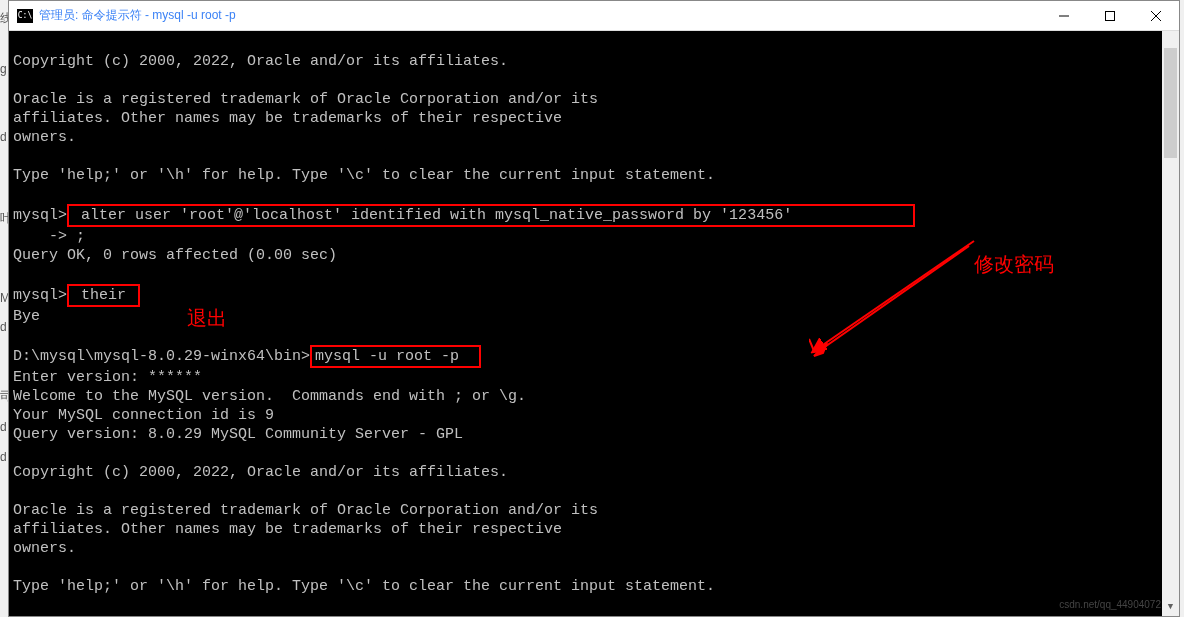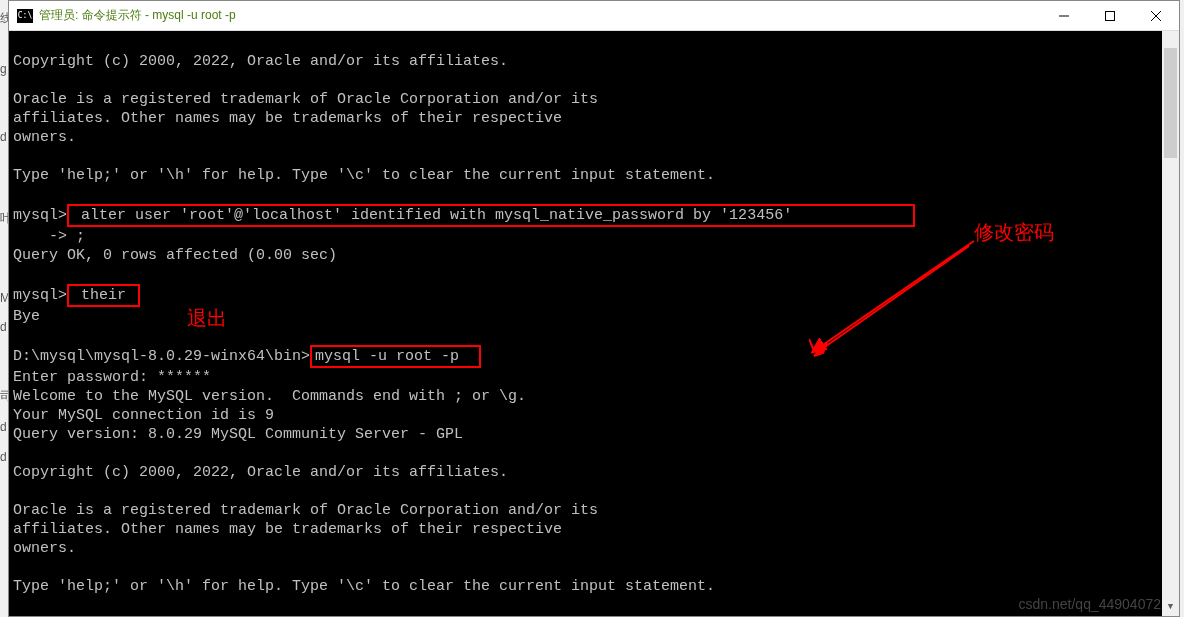--- a/index.html
+++ b/index.html
@@ -1,21 +1,21 @@
 <!DOCTYPE html>
 <html><head>
 <meta charset="utf-8">
 <style>
   * { margin: 0; padding: 0; box-sizing: border-box; }
   body { width: 1184px; height: 617px; background: #f0f0f0; font-family: "Segoe UI", sans-serif; position: relative; overflow: hidden; }
   .window { position: absolute; left: 8px; top: 0; width: 1172px; height: 617px; background: #fff; border: 1px solid #888; display: flex; flex-direction: column; }
   .titlebar { height: 30px; background: #fff; display: flex; align-items: center; border-bottom: 1px solid #ddd; }
   .titlebar-icon { width: 16px; height: 14px; margin-left: 8px; margin-right: 6px; background: #000; display: inline-flex; align-items: center; justify-content: center; }
   .titlebar-icon span { color: #fff; font-size: 8px; font-family: monospace; }
-  .titlebar-text { font-size: 12px; color: #4d7c0f; }
+  .titlebar-text { font-size: 12px; color: #3b82f6; }
   .winbtns { margin-left: auto; display: flex; height: 100%; }
   .winbtn { width: 46px; display: flex; align-items: center; justify-content: center; font-size: 12px; color: #000; }
   .winbtn svg { width: 10px; height: 10px; }
   .terminal { flex: 1; background: #000; font-family: "NSimSun","SimSun","Courier New",monospace; font-size: 15px; line-height: 19px; color: #c0c0c0; white-space: pre; overflow: hidden; position: relative; padding: 2px 4px; }
   .scrollbar { position: absolute; right: 0; top: 0; bottom: 0; width: 17px; background: #f0f0f0; }
   .sb-arrow { height: 17px; display:flex; align-items:center; justify-content:center; color:#606060; font-size:9px; }
   .sb-thumb { position:absolute; left:2px; right:2px; top:17px; height:110px; background:#cdcdcd; }
   .redbox { border: 2px solid #ff0000; display: inline-block; padding: 0 3px; }
   .anno { position: absolute; color: #ff0000; font-family: "Microsoft YaHei","SimSun",sans-serif; font-size: 20px; font-weight: 500; }
   .arrow-line { position: absolute; stroke: #ff0000; stroke-width: 2; fill: none; }
@@ -70,21 +70,21 @@
 <span>Type 'help;' or '\h' for help. Type '\c' to clear the current input statement.</span>
 <span></span>
 <span>mysql&gt;</span><span class="redbox" style="padding-right:112px"> alter user 'root'@'localhost' identified with mysql_native_password by '123456' </span>
 <span>    -&gt; ;</span>
 <span>Query OK, 0 rows affected (0.00 sec)</span>
 <span></span>
 <span>mysql&gt;</span><span class="redbox"> their </span>
 <span>Bye</span>
 <span></span>
 <span>D:\mysql\mysql-8.0.29-winx64\bin&gt;</span><span class="redbox" style="padding-right:20px">mysql -u root -p</span>
-<span>Enter password: ******</span>
+<span>Enter version: ******</span>
 <span>Welcome to the MySQL version.  Commands end with ; or \g.</span>
 <span>Your MySQL connection id is 9</span>
 <span>Query version: 8.0.29 MySQL Community Server - GPL</span>
 <span></span>
 <span>Copyright (c) 2000, 2022, Oracle and/or its affiliates.</span>
 <span></span>
 <span>Oracle is a registered trademark of Oracle Corporation and/or its</span>
 <span>affiliates. Other names may be trademarks of their respective</span>
 <span>owners.</span>
 <span></span>
@@ -92,33 +92,33 @@
 <span></span>
 
 
     <div class="scrollbar">
       <div class="sb-arrow">▲</div>
       <div class="sb-thumb"></div>
       <div class="sb-arrow" style="position:absolute;bottom:0;width:100%">▼</div>
     </div>
 
     
-    <div class="anno" style="left:965px; top:192px">修改密码</div>
+    <div class="anno" style="left:965px; top:224px">修改密码</div>
     <div class="anno" style="left:178px; top:278px">退出</div>
 
     <svg class="arrow-line" style="left:800px; top:200px; width:170px; height:130px;">
       <line x1="160" y1="15" x2="10" y2="120"></line>
       <polygon points="5,125 18,112 14,122" fill="#ff0000"></polygon>
       <line x1="10" y1="10" x2="10" y2="120" stroke-opacity="0"></line>
       <line x1="5" y1="120" x2="0" y2="108"></line>
     </svg>
     <svg class="arrow-line" style="left:790px; top:190px; width:180px; height:140px;">
       <defs>
         <marker id="ah" markerWidth="8" markerHeight="8" refX="6" refY="3" orient="auto">
           <path d="M0,0 L6,3 L0,6 Z" fill="#ff0000"></path>
         </marker>
       </defs>
       <line x1="175" y1="20" x2="15" y2="130" marker-end="url(#ah)"></line>
     </svg>
 
-    <div style="position:absolute; right:18px; bottom:2px; color:#444; font-size:14px; font-family:sans-serif">csdn.net/qq_44904072</div>
+    <div style="position:absolute; right:18px; bottom:2px; color:#444; font-size:10px; font-family:sans-serif">csdn.net/qq_44904072</div>
   </div>
 </div>
 
 </body></html>

